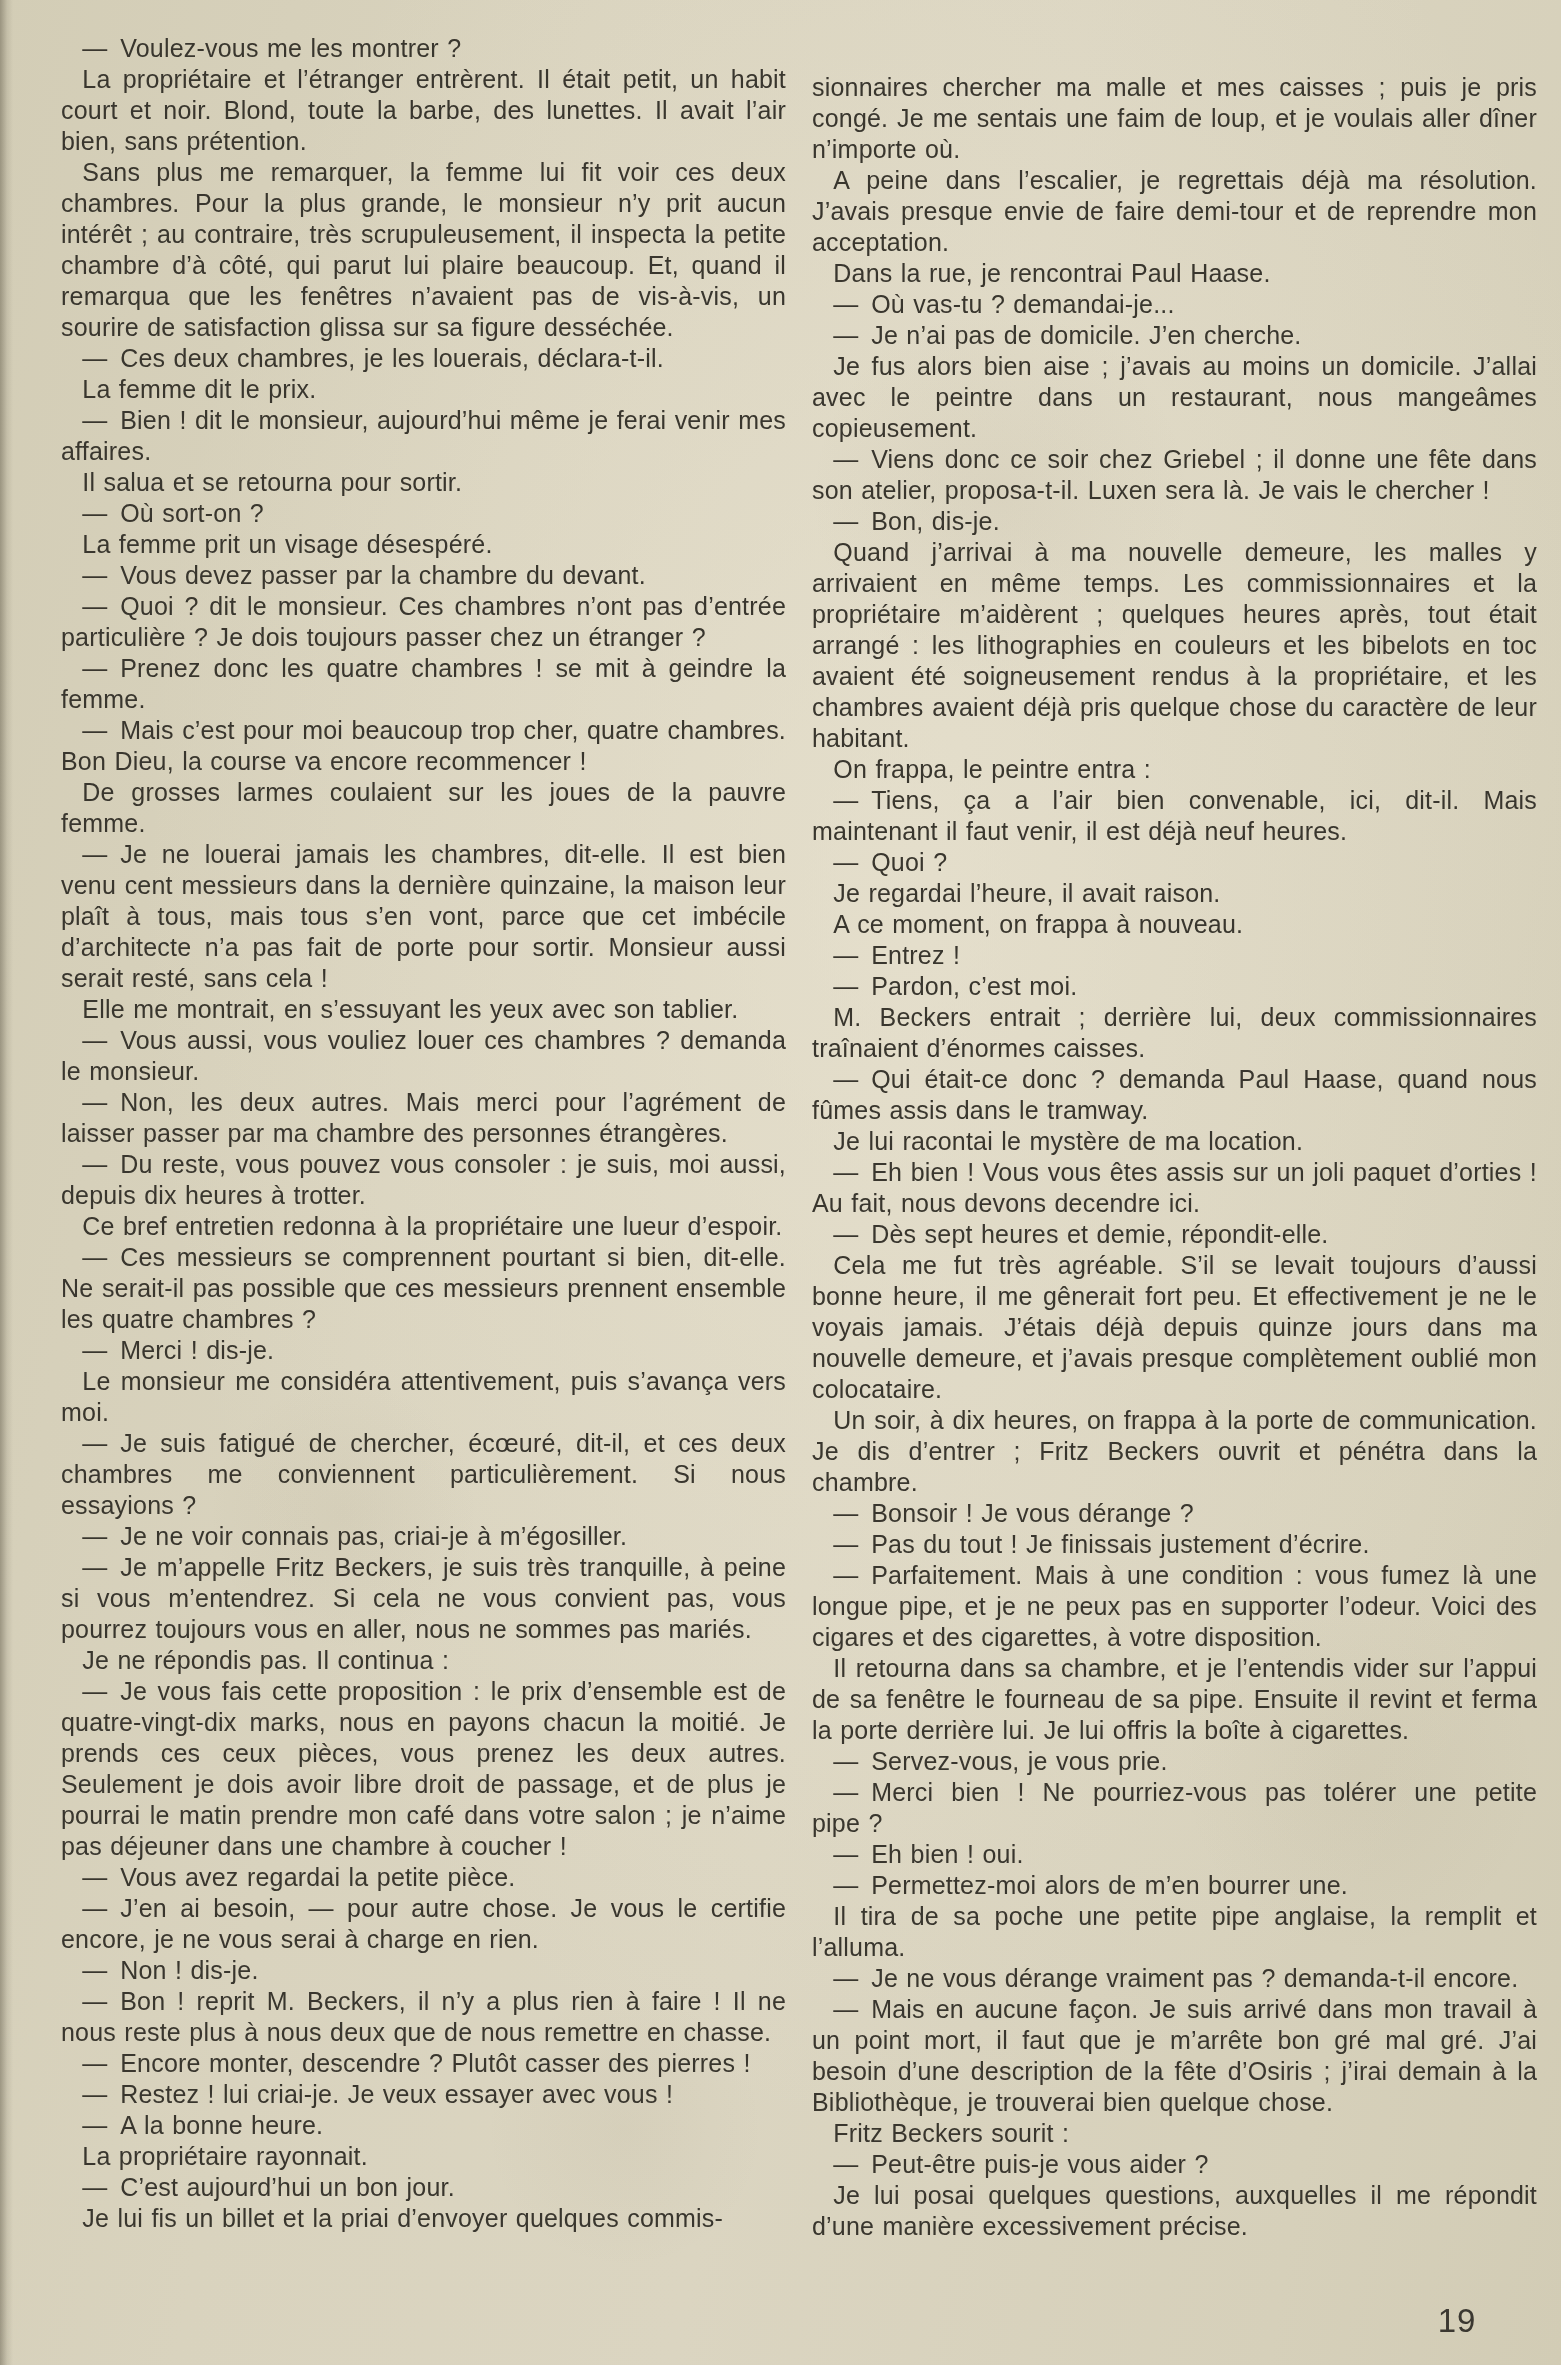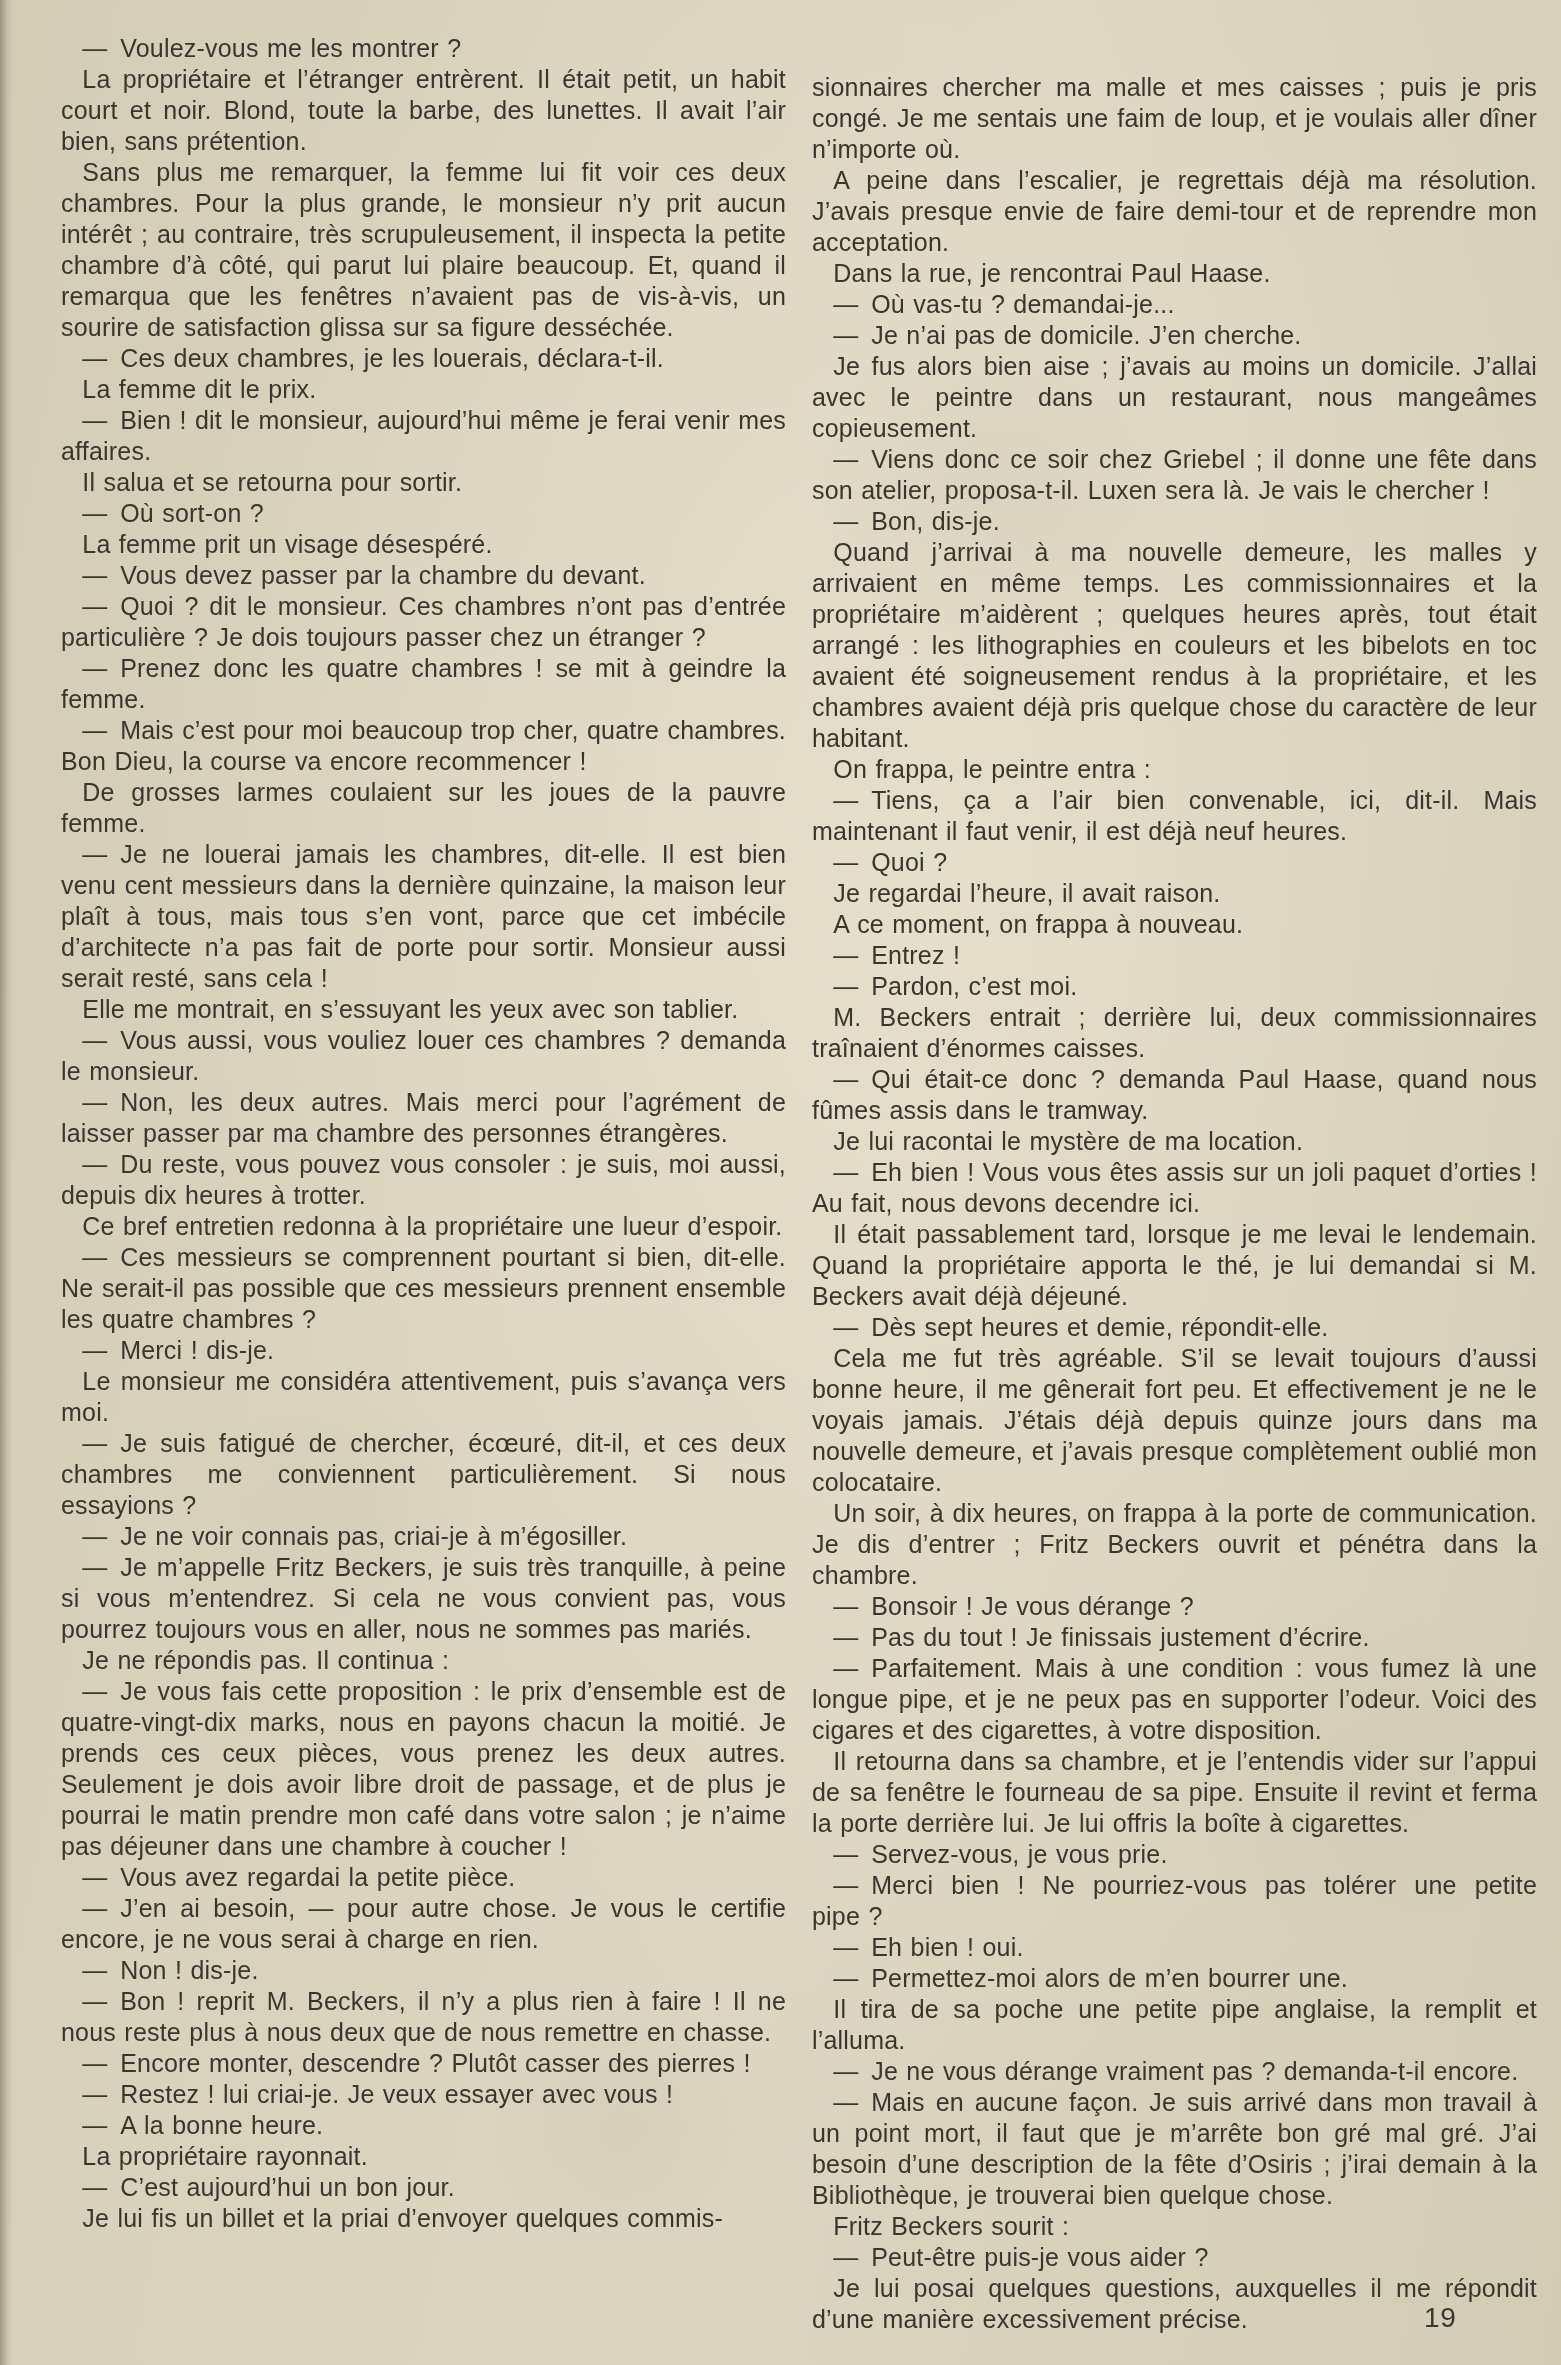--- a/index.html
+++ b/index.html
@@ -49,22 +49,22 @@
   p.para {
     margin: 0;
     text-indent: 21.3px;
   }
   p.para.noindent { text-indent: 0; }
   .page-number {
     position: absolute;
     left: 1424px;
     top: 2302px;
     width: 66px;
-    text-align: left;
-    font-size: 28px;
+    text-align: center;
+    font-size: 33px;
     letter-spacing: 0.8px;
     color: #3b3831;
   }
 </style>
 </head>
 <body>
 
 <div class="page">
   <div class="paper-texture"></div>
   <div class="paper-edge"></div>
@@ -122,21 +122,20 @@
       <p class="para">— Tiens, ça a l’air bien convenable, ici, dit-il. Mais maintenant il faut venir, il est déjà neuf heures.</p>
       <p class="para">— Quoi&nbsp;?</p>
       <p class="para">Je regardai l’heure, il avait raison.</p>
       <p class="para">A ce moment, on frappa à nouveau.</p>
       <p class="para">— Entrez&nbsp;!</p>
       <p class="para">— Pardon, c’est moi.</p>
       <p class="para">M. Beckers entrait&nbsp;; derrière lui, deux commissionnaires traînaient d’énormes caisses.</p>
       <p class="para">— Qui était-ce donc&nbsp;? demanda Paul Haase, quand nous fûmes assis dans le tramway.</p>
       <p class="para">Je lui racontai le mystère de ma location.</p>
       <p class="para">— Eh bien&nbsp;! Vous vous êtes assis sur un joli paquet d’orties&nbsp;! Au fait, nous devons decendre ici.</p>
-      <p class="para">Il était passablement tard, lorsque je me levai le lendemain. Quand la propriétaire apporta le thé, je lui demandai si M. Beckers avait déjà déjeuné.</p>
       <p class="para">— Dès sept heures et demie, répondit-elle.</p>
       <p class="para">Cela me fut très agréable. S’il se levait toujours d’aussi bonne heure, il me gênerait fort peu. Et effectivement je ne le voyais jamais. J’étais déjà depuis quinze jours dans ma nouvelle demeure, et j’avais presque complètement oublié mon colocataire.</p>
       <p class="para">Un soir, à dix heures, on frappa à la porte de communication. Je dis d’entrer&nbsp;; Fritz Beckers ouvrit et pénétra dans la chambre.</p>
       <p class="para">— Bonsoir&nbsp;! Je vous dérange&nbsp;?</p>
       <p class="para">— Pas du tout&nbsp;! Je finissais justement d’écrire.</p>
       <p class="para">— Parfaitement. Mais à une condition&nbsp;: vous fumez là une longue pipe, et je ne peux pas en supporter l’odeur. Voici des cigares et des cigarettes, à votre disposition.</p>
       <p class="para">Il retourna dans sa chambre, et je l’entendis vider sur l’appui de sa fenêtre le fourneau de sa pipe. Ensuite il revint et ferma la porte derrière lui. Je lui offris la boîte à cigarettes.</p>
       <p class="para">— Servez-vous, je vous prie.</p>
       <p class="para">— Merci bien&nbsp;! Ne pourriez-vous pas tolérer une petite pipe&nbsp;?</p>
       <p class="para">— Eh bien&nbsp;! oui.</p>

